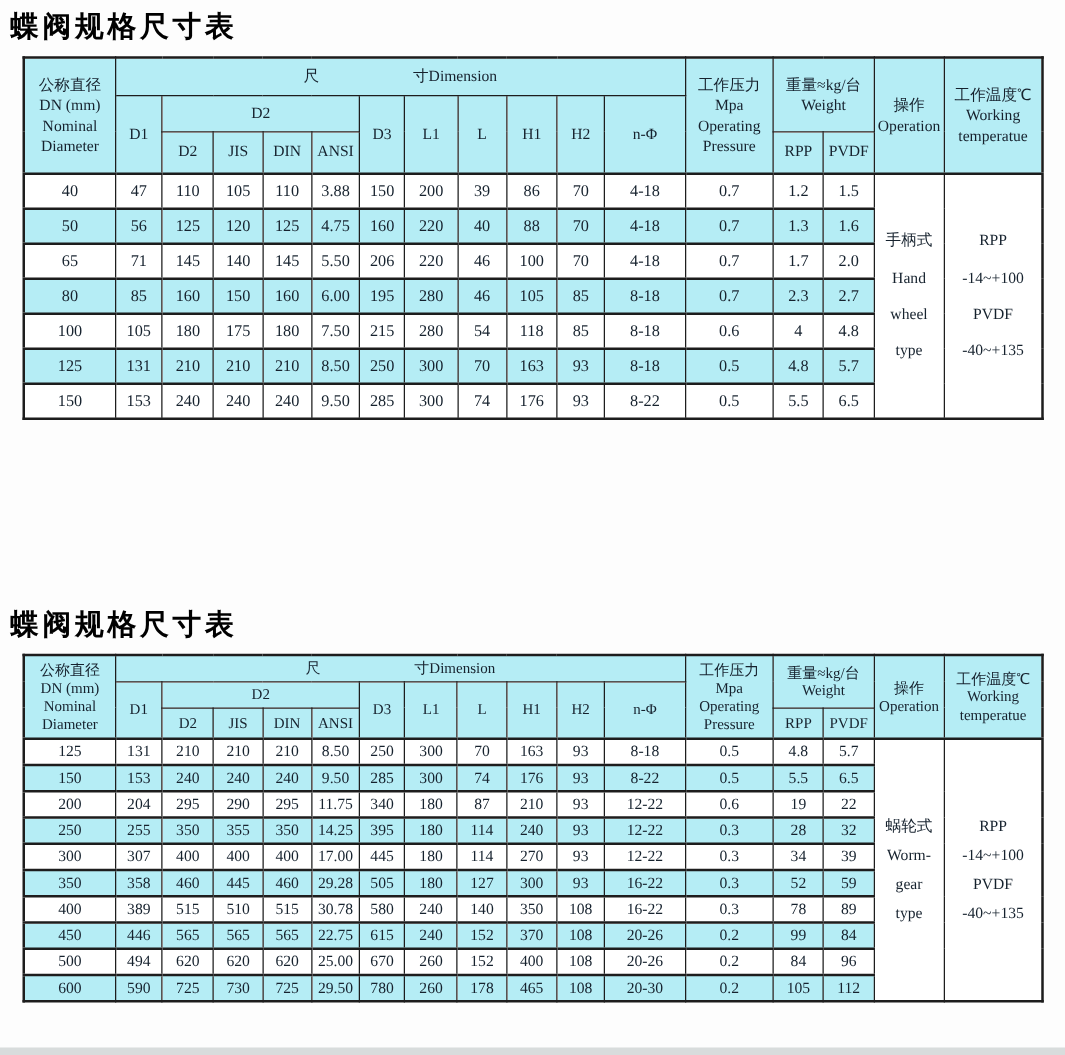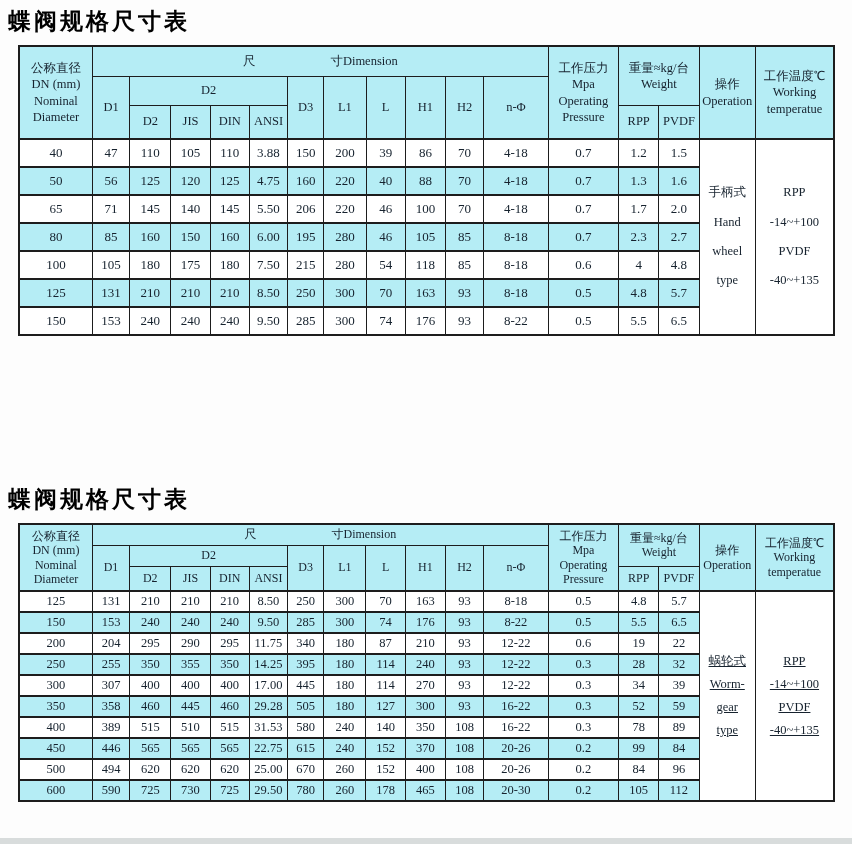--- a/index.html
+++ b/index.html
@@ -53,21 +53,21 @@
   .t1 td.side{line-height:2.35;}
   
   .section-2{margin-top:148px;}
   .t2 thead tr:nth-child(1){height:21px;}
   .t2 thead tr:nth-child(2){height:21px;}
   .t2 thead tr:nth-child(3){height:25px;}
   .t2 thead th{font-size:12px;}
   .t2 .ml{line-height:1.2;}
   .t2 tbody tr{height:21px;}
   .t2 tbody td{font-size:12.5px;}
-  .t2 td.side{line-height:1.85;text-decoration:underline;}
+  .t2 td.side{line-height:1.85;}
   .scan-edge-strip{
     position:absolute;left:0;bottom:0;width:852px;height:6px;
     background:#d8dcdc;
   }
 </style>
 </head>
 <body>
 
 <div class="page">
 
@@ -445,21 +445,21 @@
             <td>0.3</td>
             <td>52</td>
             <td>59</td>
           </tr>
           <tr>
             <td>400</td>
             <td>389</td>
             <td>515</td>
             <td>510</td>
             <td>515</td>
-            <td>31.53</td>
+            <td>30.78</td>
             <td>580</td>
             <td>240</td>
             <td>140</td>
             <td>350</td>
             <td>108</td>
             <td>16-22</td>
             <td>0.3</td>
             <td>78</td>
             <td>89</td>
           </tr>

